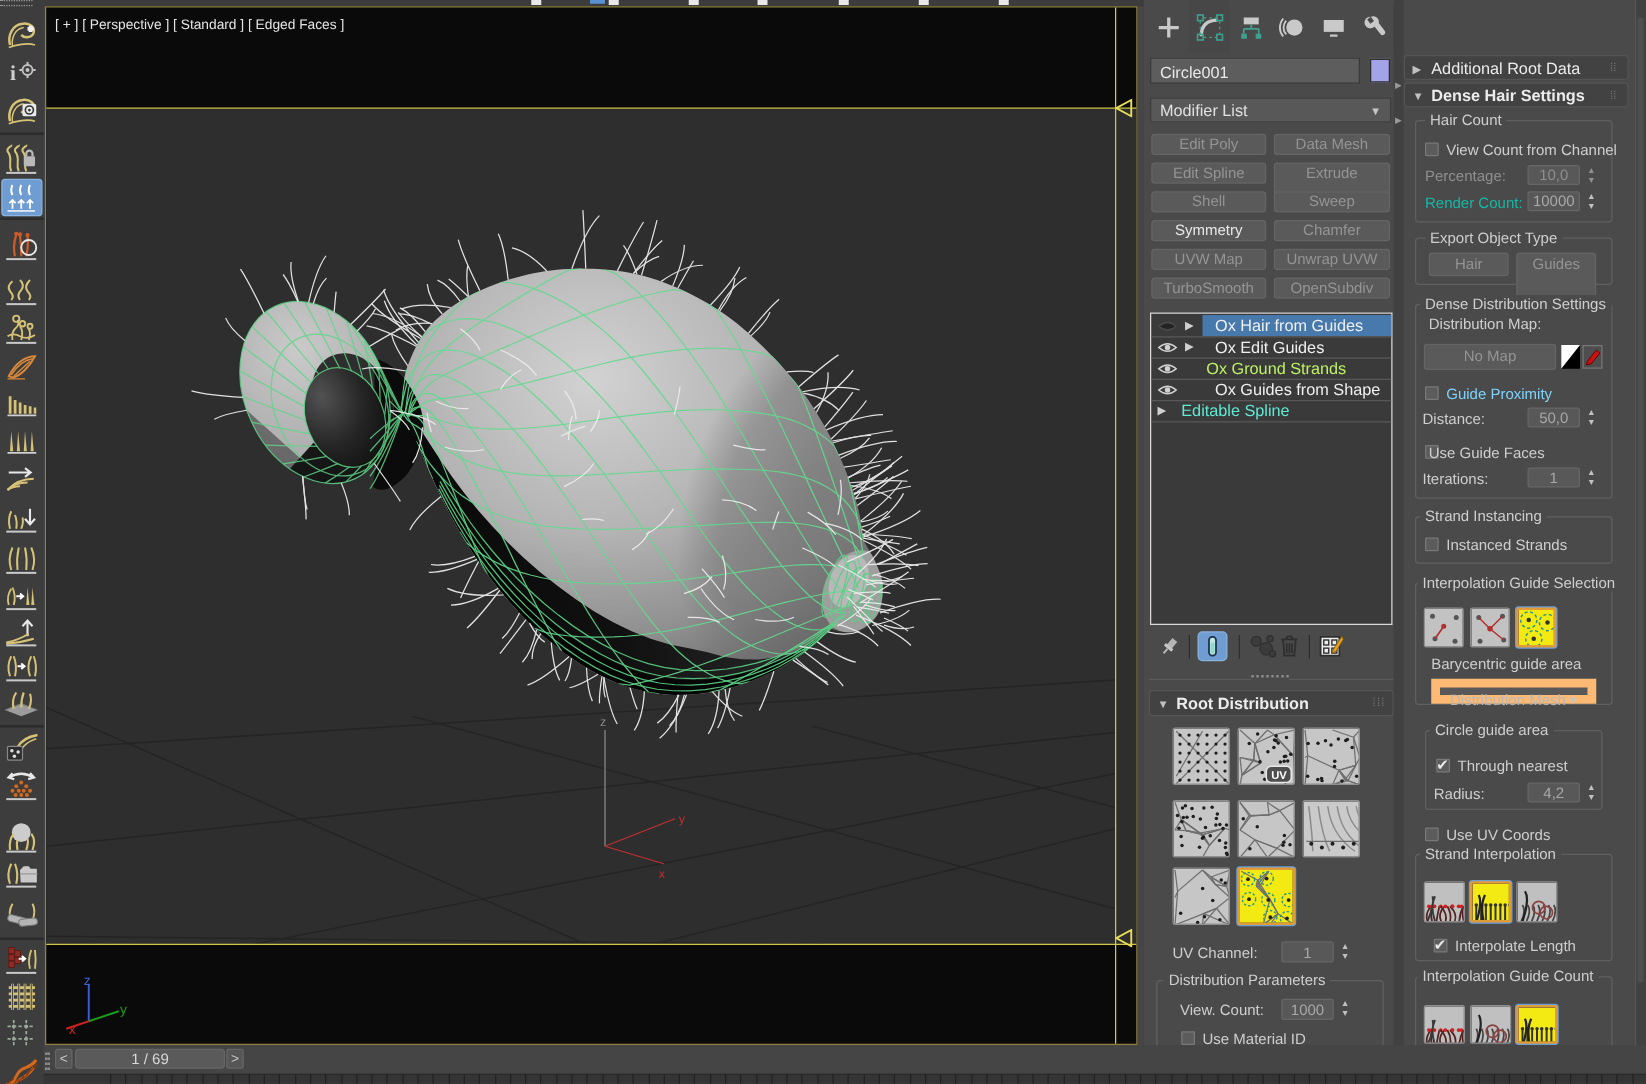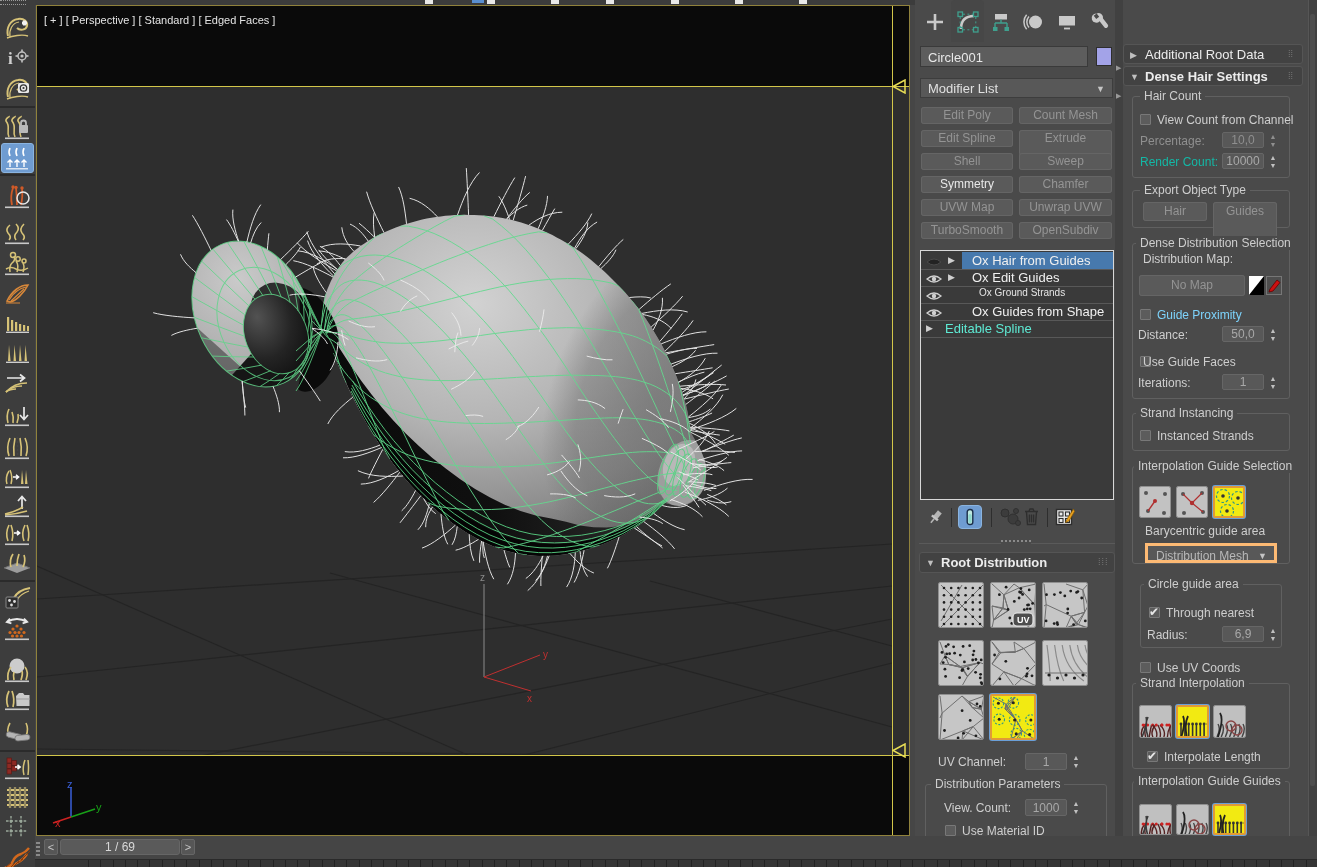--- a/index.html
+++ b/index.html
@@ -710,21 +710,21 @@
         <path d="M8,17.5 h6" stroke="#c9c9c9" stroke-width="1.8"></path>
       </svg></div>
     <div style="position:absolute;left:168px;top:0;width:33px;height:42px;background:transparent;border-radius:4px 4px 0 0"></div>
     <div style="position:absolute;left:174px;top:11px;width:22px;height:22px"><svg width="22" height="22" viewBox="0 0 22 22">
         <path d="M6.5,3 a4.6,4.6 0 1 0 4,7.2 L16,15.5 a2,2 0 0 0 3,-3 L13.5,7 a4.6,4.6 0 0 0 -7,-4 l3,3 -2.6,2.6 -3,-3" fill="#c9c9c9" transform="rotate(8 11 11)"></path>
       </svg></div>
     <div style="position:absolute;left:5px;top:46px;width:168px;height:21px;background:#5d5d5d;border:1px solid #3a3a3a;color:#e8e8e8;font-size:13px;line-height:21px;padding-left:7px">Circle001</div>
     <div style="position:absolute;left:181px;top:47px;width:16px;height:19px;background:#a3a3e8;border:1px solid #2e2e2e"></div>
     <div style="position:absolute;left:5px;top:78px;width:193px;height:20px;background:#585858;border:1px solid #3d3d3d;color:#e0e0e0;font-size:13px;line-height:20px;padding-left:7px">Modifier List<span style="position:absolute;right:7px;top:0;color:#c5c5c5;font-size:9px">▼</span></div>
     <div style="position:absolute;left:6px;top:107px;width:92px;height:17px;background:#5a5a5a;border-radius:3px;box-shadow:inset 0 0 0 1px #656565;color:#949494;text-align:center;line-height:17px;font-size:12px">Edit Poly</div>
-    <div style="position:absolute;left:104px;top:107px;width:93px;height:17px;background:#5a5a5a;border-radius:3px;box-shadow:inset 0 0 0 1px #656565;color:#949494;text-align:center;line-height:17px;font-size:12px">Count Mesh</div>
+    <div style="position:absolute;left:104px;top:107px;width:93px;height:17px;background:#5a5a5a;border-radius:3px;box-shadow:inset 0 0 0 1px #656565;color:#949494;text-align:center;line-height:17px;font-size:12px">Data Mesh</div>
     <div style="position:absolute;left:6px;top:130px;width:92px;height:17px;background:#5a5a5a;border-radius:3px;box-shadow:inset 0 0 0 1px #656565;color:#949494;text-align:center;line-height:17px;font-size:12px">Edit Spline</div>
     <div style="position:absolute;left:104px;top:130px;width:93px;height:31px;background:#5a5a5a;border-radius:3px;box-shadow:inset 0 0 0 1px #656565;color:#949494;text-align:center;line-height:17px;font-size:12px">Extrude</div>
     <div style="position:absolute;left:6px;top:153px;width:92px;height:17px;background:#5a5a5a;border-radius:3px;box-shadow:inset 0 0 0 1px #656565;color:#949494;text-align:center;line-height:17px;font-size:12px">Shell</div>
     <div style="position:absolute;left:104px;top:153px;width:93px;height:17px;background:#5a5a5a;border-radius:3px;box-shadow:inset 0 0 0 1px #656565;color:#949494;text-align:center;line-height:17px;font-size:12px">Sweep</div>
     <div style="position:absolute;left:6px;top:176px;width:92px;height:17px;background:#5a5a5a;border-radius:3px;box-shadow:inset 0 0 0 1px #656565;color:#e8e8e8;text-align:center;line-height:17px;font-size:12px">Symmetry</div>
     <div style="position:absolute;left:104px;top:176px;width:93px;height:17px;background:#5a5a5a;border-radius:3px;box-shadow:inset 0 0 0 1px #656565;color:#949494;text-align:center;line-height:17px;font-size:12px">Chamfer</div>
     <div style="position:absolute;left:6px;top:199px;width:92px;height:17px;background:#5a5a5a;border-radius:3px;box-shadow:inset 0 0 0 1px #656565;color:#949494;text-align:center;line-height:17px;font-size:12px">UVW Map</div>
     <div style="position:absolute;left:104px;top:199px;width:93px;height:17px;background:#5a5a5a;border-radius:3px;box-shadow:inset 0 0 0 1px #656565;color:#949494;text-align:center;line-height:17px;font-size:12px">Unwrap UVW</div>
     <div style="position:absolute;left:6px;top:222px;width:92px;height:17px;background:#5a5a5a;border-radius:3px;box-shadow:inset 0 0 0 1px #656565;color:#949494;text-align:center;line-height:17px;font-size:12px">TurboSmooth</div>
     <div style="position:absolute;left:104px;top:222px;width:93px;height:17px;background:#5a5a5a;border-radius:3px;box-shadow:inset 0 0 0 1px #656565;color:#949494;text-align:center;line-height:17px;font-size:12px">OpenSubdiv</div>
@@ -740,21 +740,21 @@
         <path d="M1,6 Q8,0 15,6 Q8,12 1,6Z" fill="none" stroke="#d0d0d0" stroke-width="1.3"></path>
         <circle cx="8" cy="6" r="2.2" fill="#d0d0d0"></circle>
       </svg></div>
     <div style="position:absolute;left:33px;top:272px;color:#d0d0d0;font-size:9px">▶</div>
     <div style="position:absolute;left:57px;top:270px;color:#f0f0f0;font-size:13px">Ox Edit Guides</div>
     <div style="position:absolute;left:6px;top:286px;width:192px;height:1px;background:#585858"></div>
     <div style="position:absolute;left:11px;top:288px"><svg width="16" height="12" viewBox="0 0 16 12">
         <path d="M1,6 Q8,0 15,6 Q8,12 1,6Z" fill="none" stroke="#d0d0d0" stroke-width="1.3"></path>
         <circle cx="8" cy="6" r="2.2" fill="#d0d0d0"></circle>
       </svg></div>
-    <div style="position:absolute;left:64px;top:287px;color:#e5e5e5;font-size:10px">Ox Ground Strands</div>
+    <div style="position:absolute;left:50px;top:287px;color:#bef264;font-size:13px">Ox Ground Strands</div>
     <div style="position:absolute;left:6px;top:303px;width:192px;height:1px;background:#585858"></div>
     <div style="position:absolute;left:11px;top:305px"><svg width="16" height="12" viewBox="0 0 16 12">
         <path d="M1,6 Q8,0 15,6 Q8,12 1,6Z" fill="none" stroke="#d0d0d0" stroke-width="1.3"></path>
         <circle cx="8" cy="6" r="2.2" fill="#d0d0d0"></circle>
       </svg></div>
     <div style="position:absolute;left:57px;top:304px;color:#f0f0f0;font-size:13px">Ox Guides from Shape</div>
     <div style="position:absolute;left:6px;top:320px;width:192px;height:1px;background:#585858"></div>
     <div style="position:absolute;left:11px;top:323px;color:#d0d0d0;font-size:9px">▶</div>
     <div style="position:absolute;left:30px;top:321px;color:#5eead4;font-size:13px">Editable Spline</div>
     <div style="position:absolute;left:6px;top:337px;width:192px;height:1px;background:#585858"></div>
@@ -1178,21 +1178,21 @@
     <div style="position:absolute;left:99px;top:132px;width:42px;height:16px;background:#585858;border:1px solid #666;border-radius:2px;color:#8f8f8f;text-align:center;line-height:15px;font-size:12px">10,0</div>
     <div style="position:absolute;left:145px;top:133px;width:10px;height:16px;color:#8f8f8f;font-size:7px;line-height:8px;text-align:center">▲<br>▼</div>
     <div style="position:absolute;left:17px;top:155px;color:#14b8a6;font-size:12px">Render Count:</div>
     <div style="position:absolute;left:99px;top:153px;width:42px;height:16px;background:#585858;border:1px solid #666;border-radius:2px;color:#a8a8a8;text-align:center;line-height:15px;font-size:12px">10000</div>
     <div style="position:absolute;left:145px;top:154px;width:10px;height:16px;color:#c0c0c0;font-size:7px;line-height:8px;text-align:center">▲<br>▼</div>
     <div style="position:absolute;left:9px;top:190px;width:158px;height:38px;border:1px solid #606060;border-radius:3px"></div>
     <div style="position:absolute;left:17px;top:183px;background:#4a4a4a;padding:0 4px;color:#cecece;font-size:12px">Export Object Type</div>
     <div style="position:absolute;left:20px;top:202px;width:64px;height:19px;background:#5a5a5a;border-radius:3px;box-shadow:inset 0 0 0 1px #656565;color:#949494;text-align:center;line-height:19px;font-size:12px">Hair</div>
     <div style="position:absolute;left:90px;top:202px;width:64px;height:36px;background:#5a5a5a;border-radius:3px;box-shadow:inset 0 0 0 1px #656565;color:#949494;text-align:center;line-height:19px;font-size:12px">Guides</div>
     <div style="position:absolute;left:9px;top:243px;width:158px;height:156px;border:1px solid #606060;border-radius:3px"></div>
-    <div style="position:absolute;left:13px;top:236px;background:#4a4a4a;padding:0 4px;color:#cecece;font-size:12px">Dense Distribution Selection</div>
+    <div style="position:absolute;left:13px;top:236px;background:#4a4a4a;padding:0 4px;color:#cecece;font-size:12px">Dense Distribution Settings</div>
     <div style="position:absolute;left:20px;top:252px;color:#cecece;font-size:12px">Distribution Map:</div>
     <div style="position:absolute;left:16px;top:275px;width:106px;height:21px;background:#5a5a5a;border-radius:3px;box-shadow:inset 0 0 0 1px #656565;color:#949494;text-align:center;line-height:21px;font-size:12px">No Map</div>
     <div style="position:absolute;left:126px;top:276px;width:15px;height:19px;background:#000"></div>
     <div style="position:absolute;left:126px;top:276px;width:0;height:0;border-top:19px solid #fff;border-right:15px solid transparent"></div>
     <div style="position:absolute;left:143px;top:276px;width:16px;height:19px;background:#4e4e4e;border:1px solid #777"></div>
     <svg style="position:absolute;left:144px;top:277px" width="15" height="16" viewBox="0 0 15 16">
       <path d="M3,12 L10,3 l3,2.5 L6,14 l-4,1 Z" fill="#cc1111" stroke="#660000" stroke-width="0.8"></path>
     </svg>
     <div style="position:absolute;left:17px;top:309px;width:11px;height:11px;background:#5c5c5c;border:1px solid #787878;border-radius:1px"></div>
     <div style="position:absolute;left:34px;top:308px;color:#7dd3fc;font-size:12px">Guide Proximity</div>
@@ -1239,29 +1239,29 @@
           <circle cx="23" cy="10" r="1.8"></circle>
           <circle cx="12" cy="23" r="1.8"></circle>
         </g>
         <g fill="none" stroke="#2e9688" stroke-width="1.2" stroke-dasharray="2.5,2">
           <circle cx="8" cy="8" r="6.5"></circle>
           <circle cx="23" cy="10" r="6.5"></circle>
           <circle cx="12" cy="23" r="6.5"></circle>
         </g>
       </svg></div>
     <div style="position:absolute;left:22px;top:524px;color:#cecece;font-size:12px">Barycentric guide area</div>
-    <div style="position:absolute;left:22px;top:543px;width:132px;height:20px;background:#585858;border:3px solid #fdba74;color:#b8b8b8;font-size:12px;line-height:20px;padding-left:8px">Distribution Mesh<span style="position:absolute;right:7px;top:0;color:#c5c5c5;font-size:9px">▼</span></div>
+    <div style="position:absolute;left:22px;top:543px;width:132px;height:20px;background:#585858;border:7px solid #fdba74;color:#b8b8b8;font-size:12px;line-height:20px;padding-left:8px">Distribution Mesh<span style="position:absolute;right:7px;top:0;color:#c5c5c5;font-size:9px">▼</span></div>
     <div style="position:absolute;left:17px;top:584px;width:142px;height:64px;border:1px solid #606060;border-radius:3px"></div>
     <div style="position:absolute;left:21px;top:577px;background:#4a4a4a;padding:0 4px;color:#cecece;font-size:12px">Circle guide area</div>
     <div style="position:absolute;left:26px;top:607px;width:11px;height:11px;background:#5c5c5c;border:1px solid #787878;border-radius:1px">
       <span style="position:absolute;left:-1px;top:-3px;color:#e8e8e8;font-size:12px">✔</span>
     </div>
     <div style="position:absolute;left:43px;top:606px;color:#cecece;font-size:12px">Through nearest</div>
     <div style="position:absolute;left:24px;top:628px;color:#cecece;font-size:12px">Radius:</div>
-    <div style="position:absolute;left:99px;top:626px;width:42px;height:16px;background:#585858;border:1px solid #666;border-radius:2px;color:#a8a8a8;text-align:center;line-height:15px;font-size:12px">6,9</div>
+    <div style="position:absolute;left:99px;top:626px;width:42px;height:16px;background:#585858;border:1px solid #666;border-radius:2px;color:#a8a8a8;text-align:center;line-height:15px;font-size:12px">4,2</div>
     <div style="position:absolute;left:145px;top:627px;width:10px;height:16px;color:#c0c0c0;font-size:7px;line-height:8px;text-align:center">▲<br>▼</div>
     <div style="position:absolute;left:17px;top:662px;width:11px;height:11px;background:#5c5c5c;border:1px solid #787878;border-radius:1px"></div>
     <div style="position:absolute;left:34px;top:661px;color:#cecece;font-size:12px">Use UV Coords</div>
     <div style="position:absolute;left:9px;top:683px;width:158px;height:86px;border:1px solid #606060;border-radius:3px"></div>
     <div style="position:absolute;left:13px;top:676px;background:#4a4a4a;padding:0 4px;color:#cecece;font-size:12px">Strand Interpolation</div>
     <div style="position:absolute;left:16px;top:705px;width:33px;height:33px;border:1px solid #909090;box-shadow:inset 0 0 0 1px #3f3f3f;background:#3f3f3f;overflow:hidden;border-radius:2px"><svg width="33" height="33">
         <rect width="33" height="33" fill="#c0c0c0"></rect>
         <path d="M2.0,31 q-2.2,-6 2.8,-12" stroke="#552222" stroke-width="1.4" fill="none"></path>
         <circle cx="3.1" cy="19" r="1.5" fill="#cc2222"></circle>
         <path d="M5.6,31 q-1.5,-6 -0.0,-12" stroke="#552222" stroke-width="1.4" fill="none"></path>
@@ -1313,21 +1313,21 @@
         <path d="M28.0,31 q4,-8 1,-13" stroke="#444" stroke-width="1.4" fill="none"></path>
         <circle cx="23" cy="24" r="5" fill="none" stroke="#884444" stroke-width="1.4"></circle>
         <circle cx="17" cy="20" r="5" fill="none" stroke="#884444" stroke-width="1.4"></circle>
         <path d="M4,31 q6,-18 2,-24" stroke="#222" stroke-width="1.8" fill="none"></path>
       </svg></div>
     <div style="position:absolute;left:24px;top:751px;width:11px;height:11px;background:#5c5c5c;border:1px solid #787878;border-radius:1px">
       <span style="position:absolute;left:-1px;top:-3px;color:#e8e8e8;font-size:12px">✔</span>
     </div>
     <div style="position:absolute;left:41px;top:750px;color:#cecece;font-size:12px">Interpolate Length</div>
     <div style="position:absolute;left:9px;top:781px;width:158px;height:80px;border:1px solid #606060;border-radius:3px"></div>
-    <div style="position:absolute;left:11px;top:774px;background:#4a4a4a;padding:0 4px;color:#cecece;font-size:12px">Interpolation Guide Guides</div>
+    <div style="position:absolute;left:11px;top:774px;background:#4a4a4a;padding:0 4px;color:#cecece;font-size:12px">Interpolation Guide Count</div>
     <div style="position:absolute;left:16px;top:804px;width:33px;height:31px;border:1px solid #909090;box-shadow:inset 0 0 0 1px #3f3f3f;background:#3f3f3f;overflow:hidden;border-radius:2px"><svg width="33" height="33">
         <rect width="33" height="33" fill="#c0c0c0"></rect>
         <path d="M2.0,31 q-2.2,-6 2.8,-12" stroke="#552222" stroke-width="1.4" fill="none"></path>
         <circle cx="3.1" cy="19" r="1.5" fill="#cc2222"></circle>
         <path d="M5.6,31 q-1.5,-6 -0.0,-12" stroke="#552222" stroke-width="1.4" fill="none"></path>
         <circle cx="5.4" cy="19" r="1.5" fill="#cc2222"></circle>
         <path d="M9.2,31 q0.9,-6 2.3,-12" stroke="#552222" stroke-width="1.4" fill="none"></path>
         <circle cx="7.6" cy="19" r="1.5" fill="#cc2222"></circle>
         <path d="M12.9,31 q-2.8,-6 2.7,-12" stroke="#552222" stroke-width="1.4" fill="none"></path>
         <circle cx="12.6" cy="19" r="1.5" fill="#cc2222"></circle>

